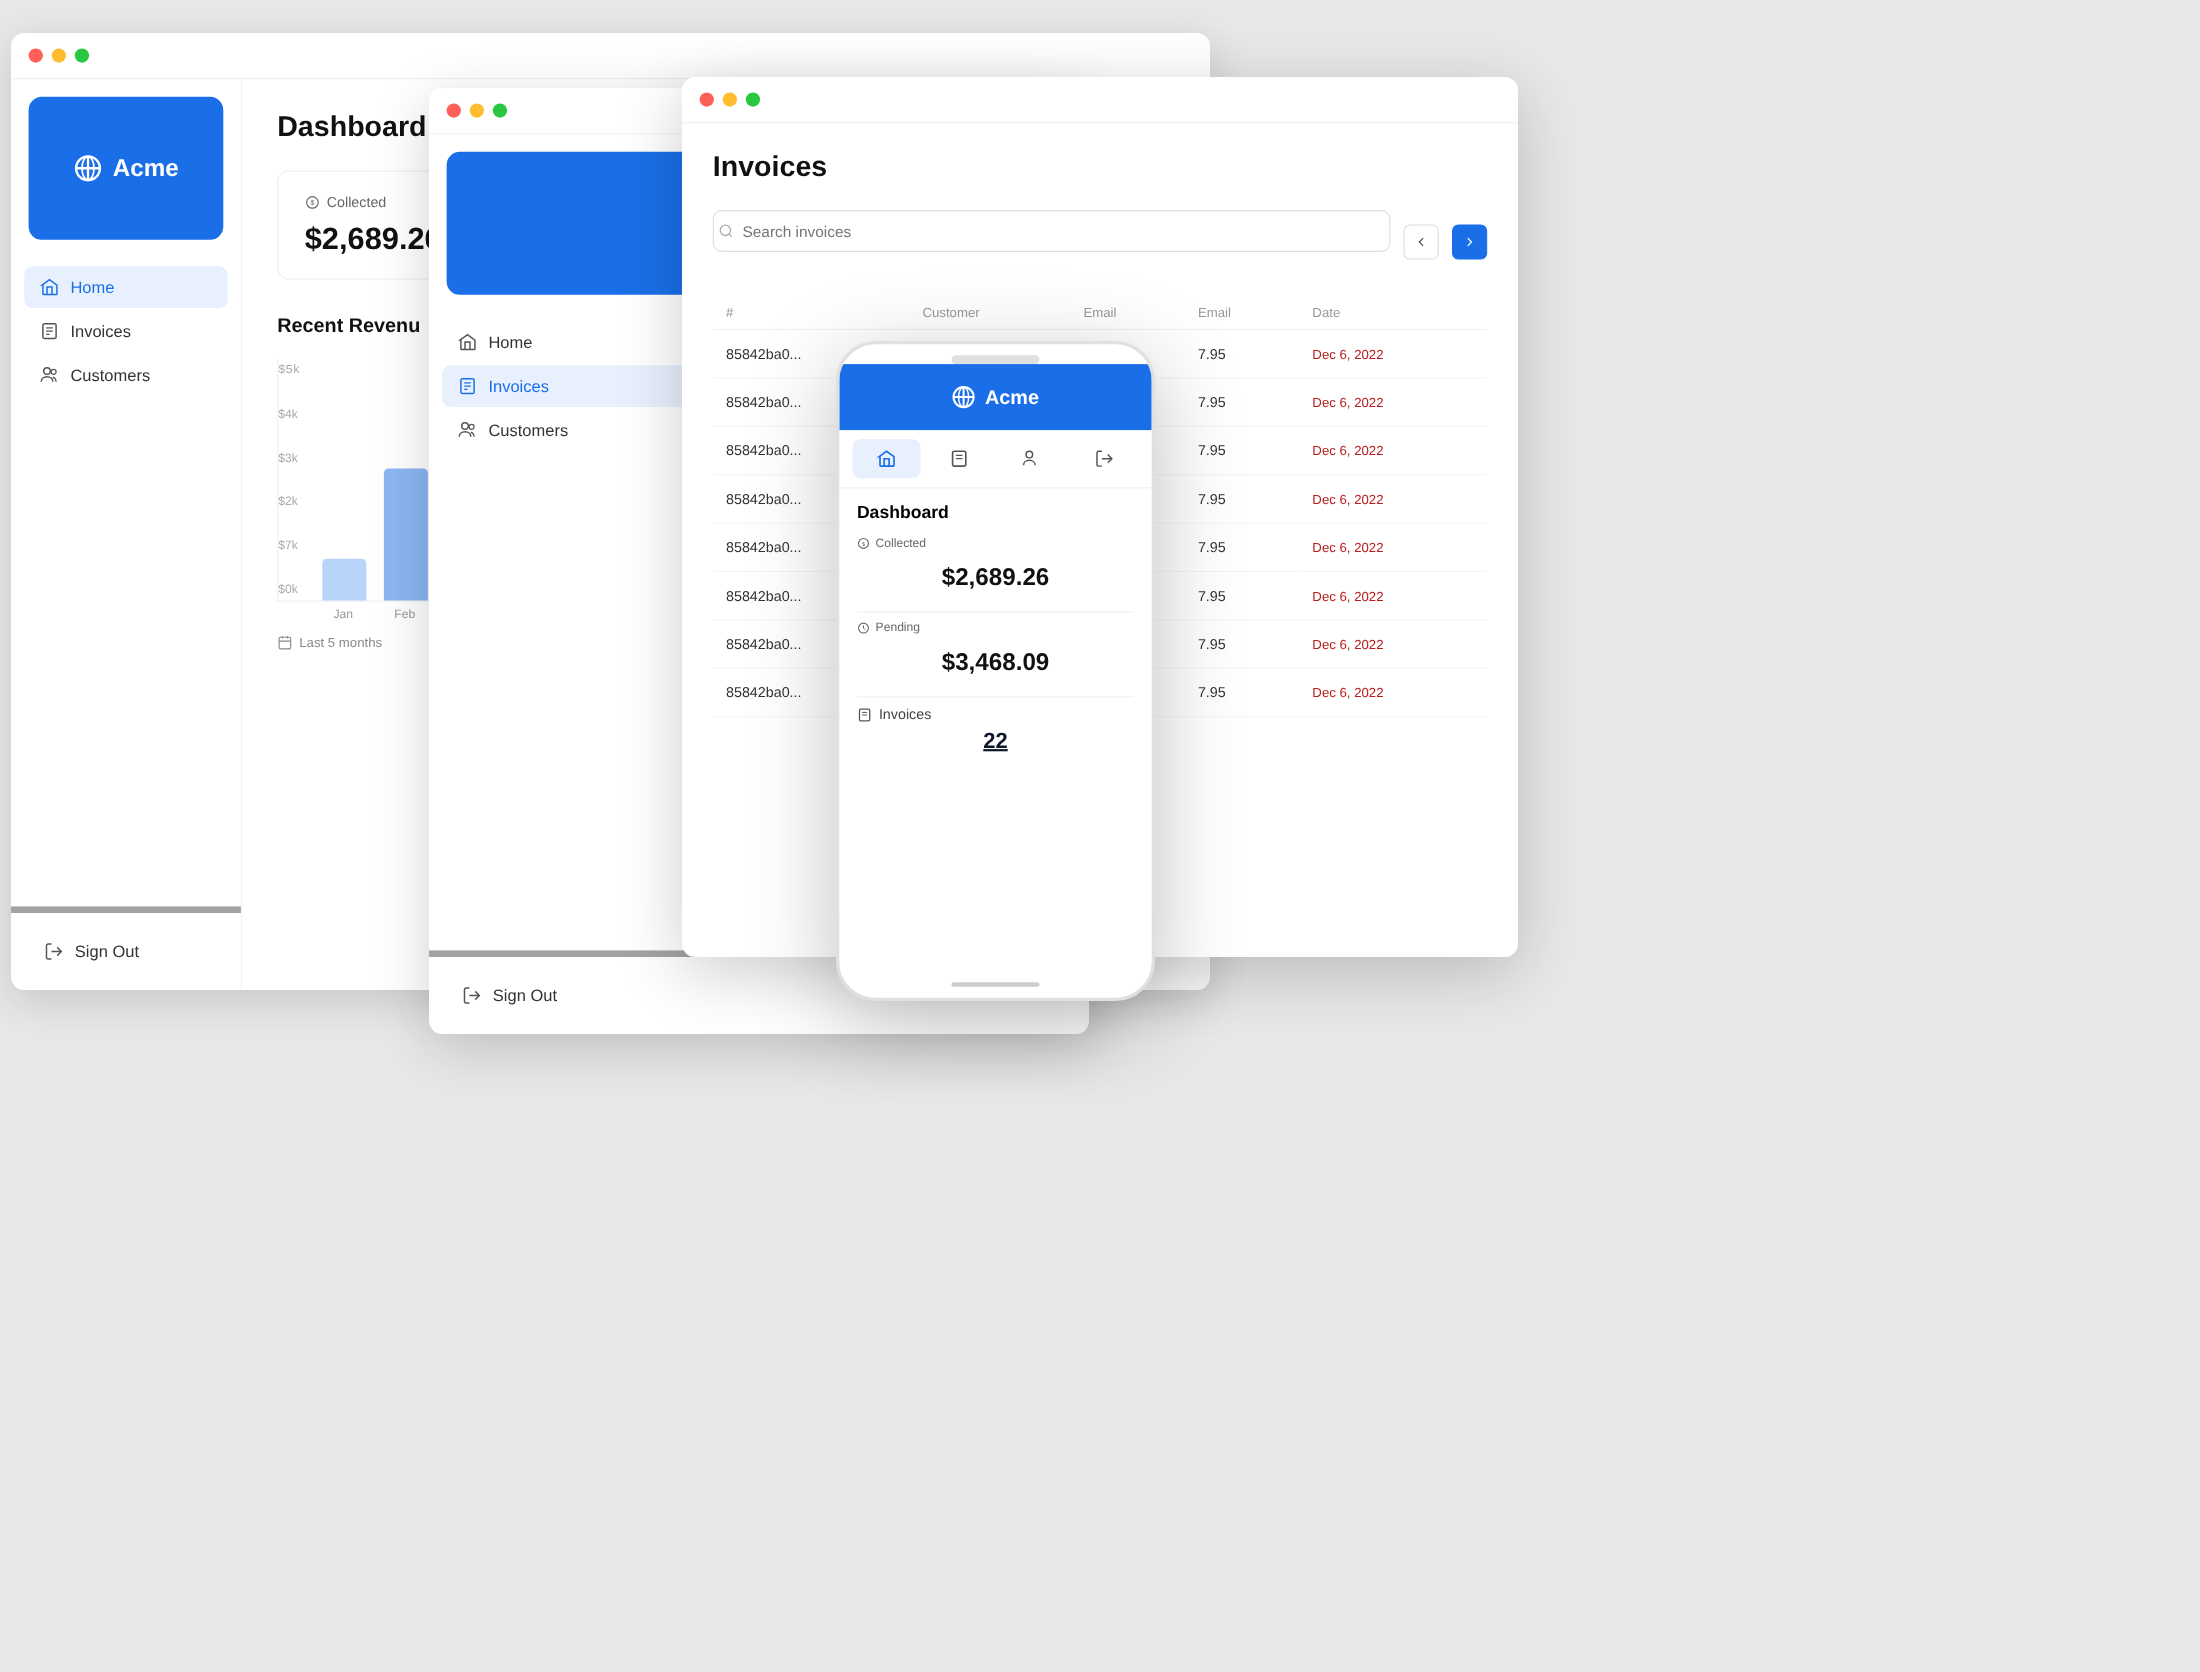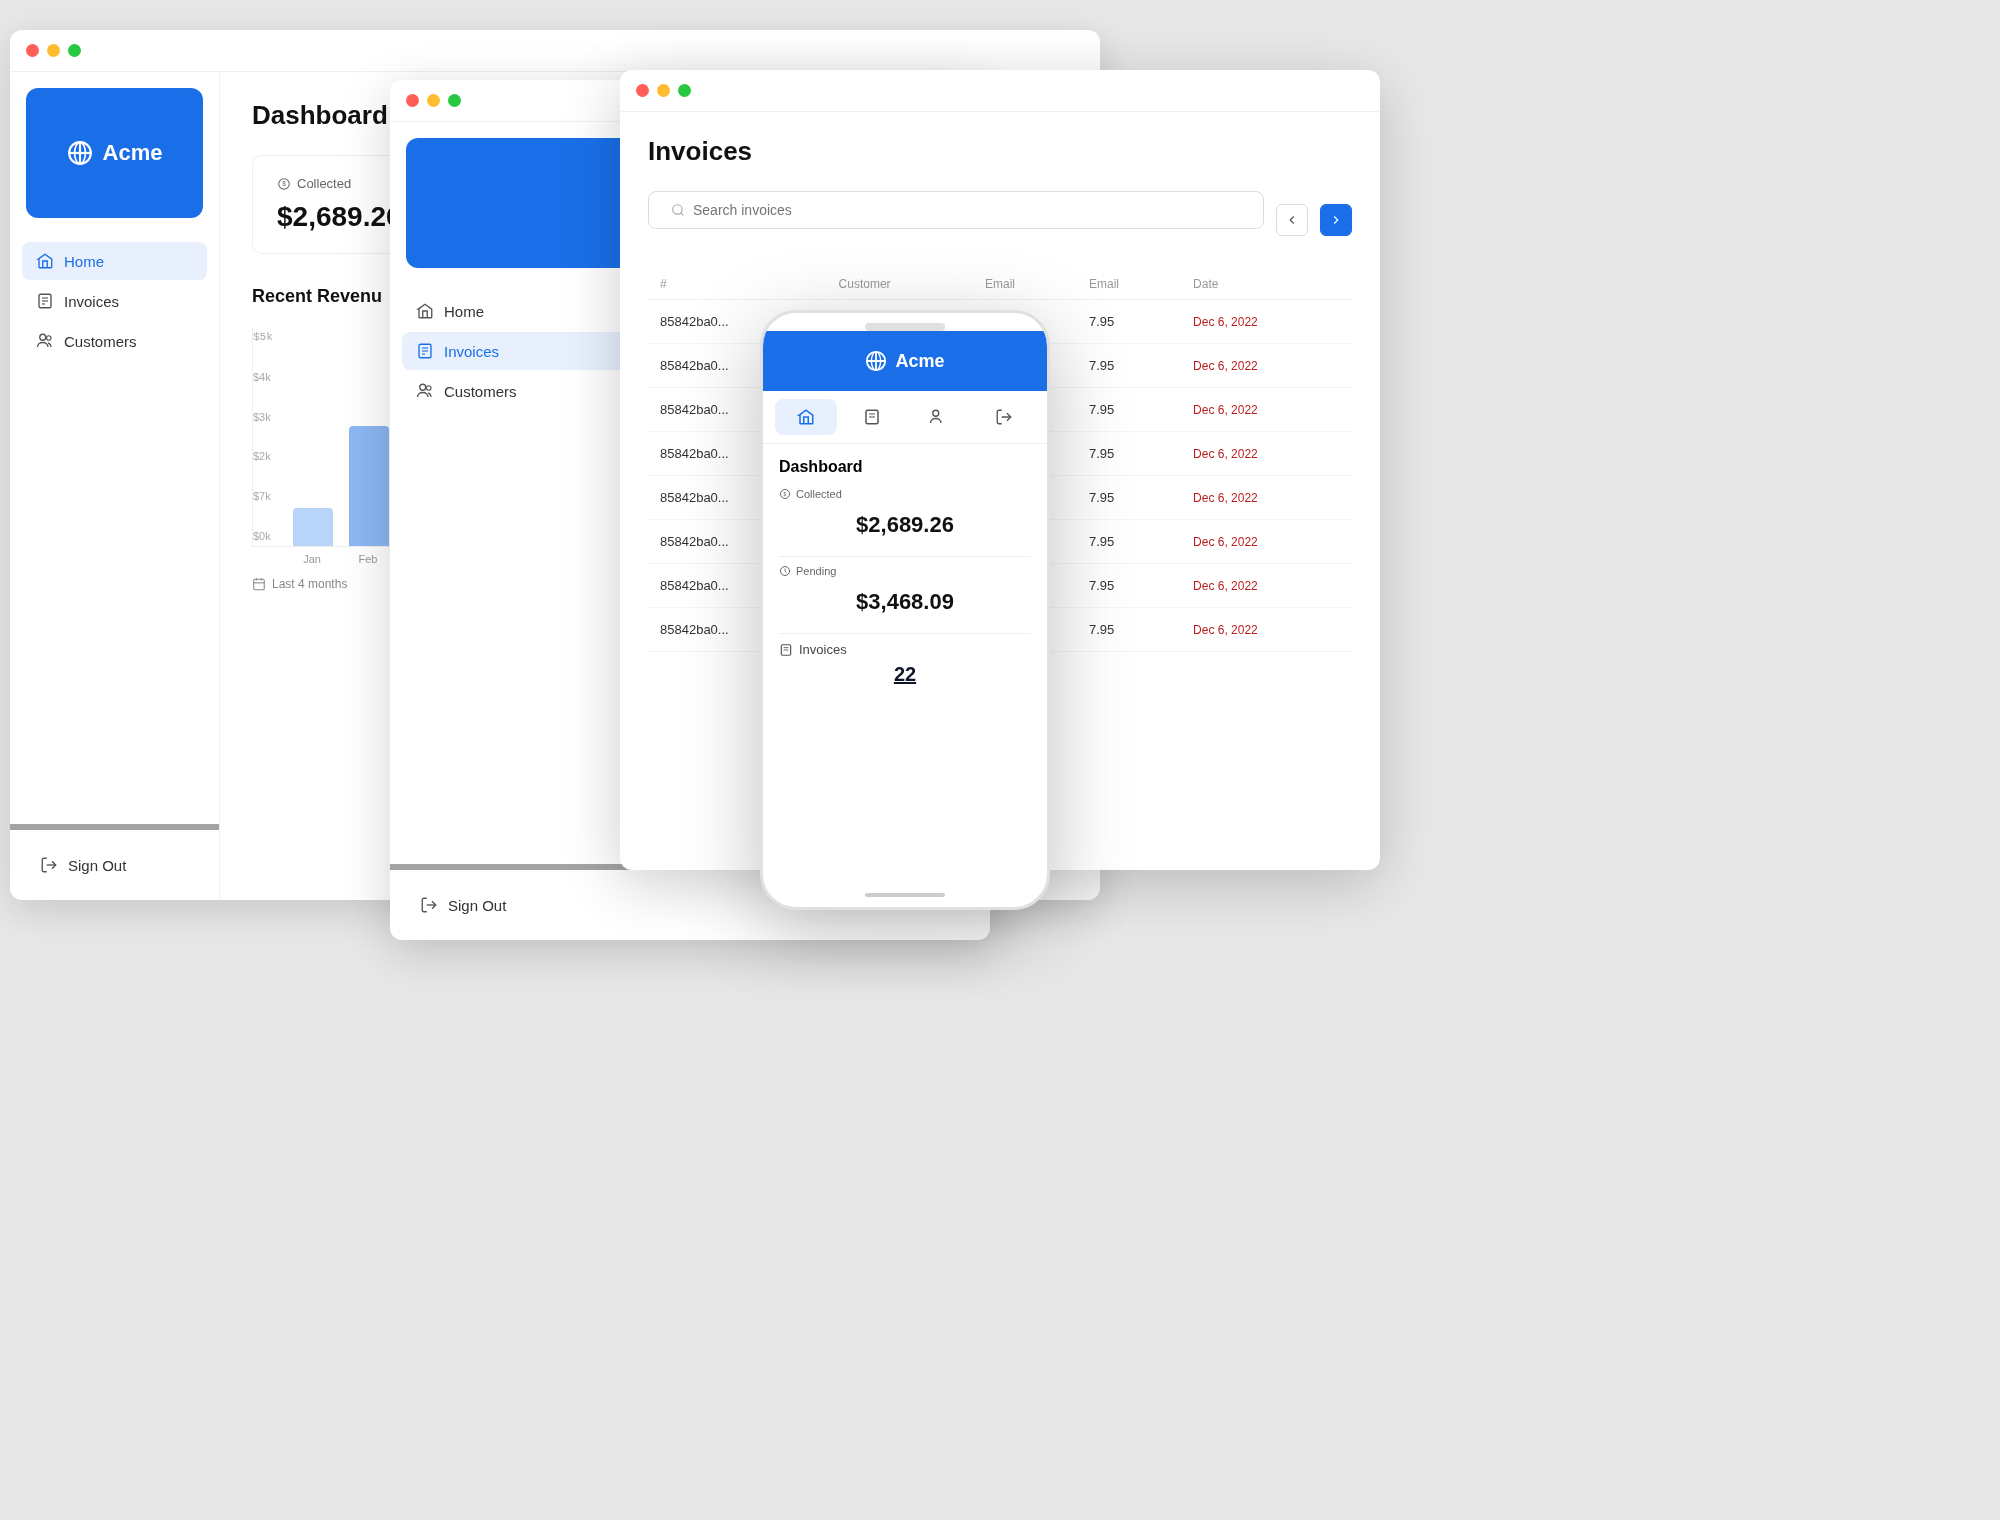--- a/index.html
+++ b/index.html
@@ -230,21 +230,21 @@
     .invoices-content {
       flex: 1;
       padding: 24px 28px;
       overflow: hidden;
     }
     .search-bar {
       display: flex;
       align-items: center;
       border: 1px solid #ddd;
       border-radius: 8px;
-      padding: 10px 22px;
+      padding: 10px 4px;
       gap: 8px;
       margin-bottom: 20px;
     }
     .search-input {
       flex: 1;
       border: none;
       outline: none;
       font-size: 14px;
       color: #999;
       background: transparent;
@@ -498,21 +498,21 @@
             <span class="chart-x-label">Jan</span>
             <span class="chart-x-label">Feb</span>
           </div>
           <div class="chart-footer">
             <svg width="14" height="14" viewBox="0 0 24 24" fill="none">
               <rect x="3" y="4" width="18" height="18" rx="2" stroke="#888" stroke-width="1.8"></rect>
               <line x1="16" y1="2" x2="16" y2="6" stroke="#888" stroke-width="1.8"></line>
               <line x1="8" y1="2" x2="8" y2="6" stroke="#888" stroke-width="1.8"></line>
               <line x1="3" y1="10" x2="21" y2="10" stroke="#888" stroke-width="1.8"></line>
             </svg>
-            <span>Last 4 months</span>
+            <span>Last 5 months</span>
           </div>
         </div>
       </div>
     </div>
   </div>
 </div>
 
 <div class="window-mid">
   <div class="window-titlebar">
     <div class="traffic-light" style="background:#ff5f57;"></div>

